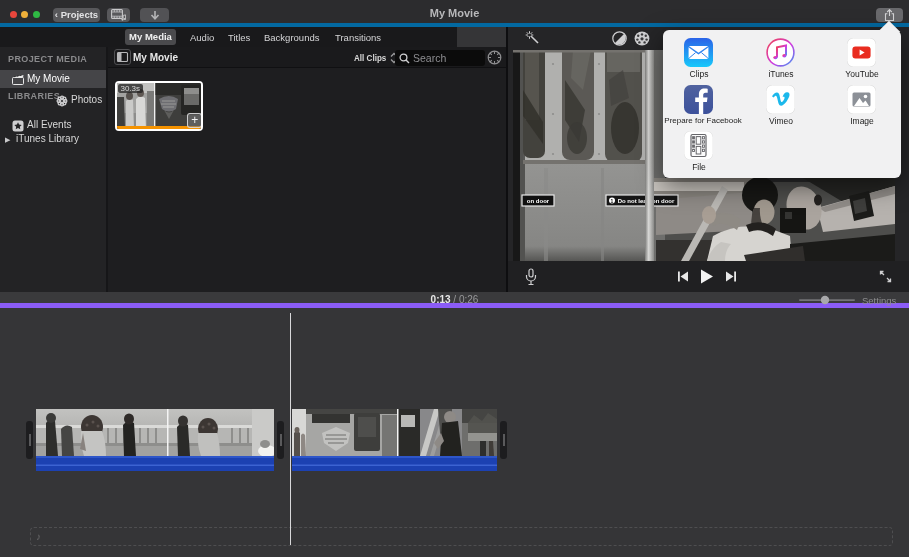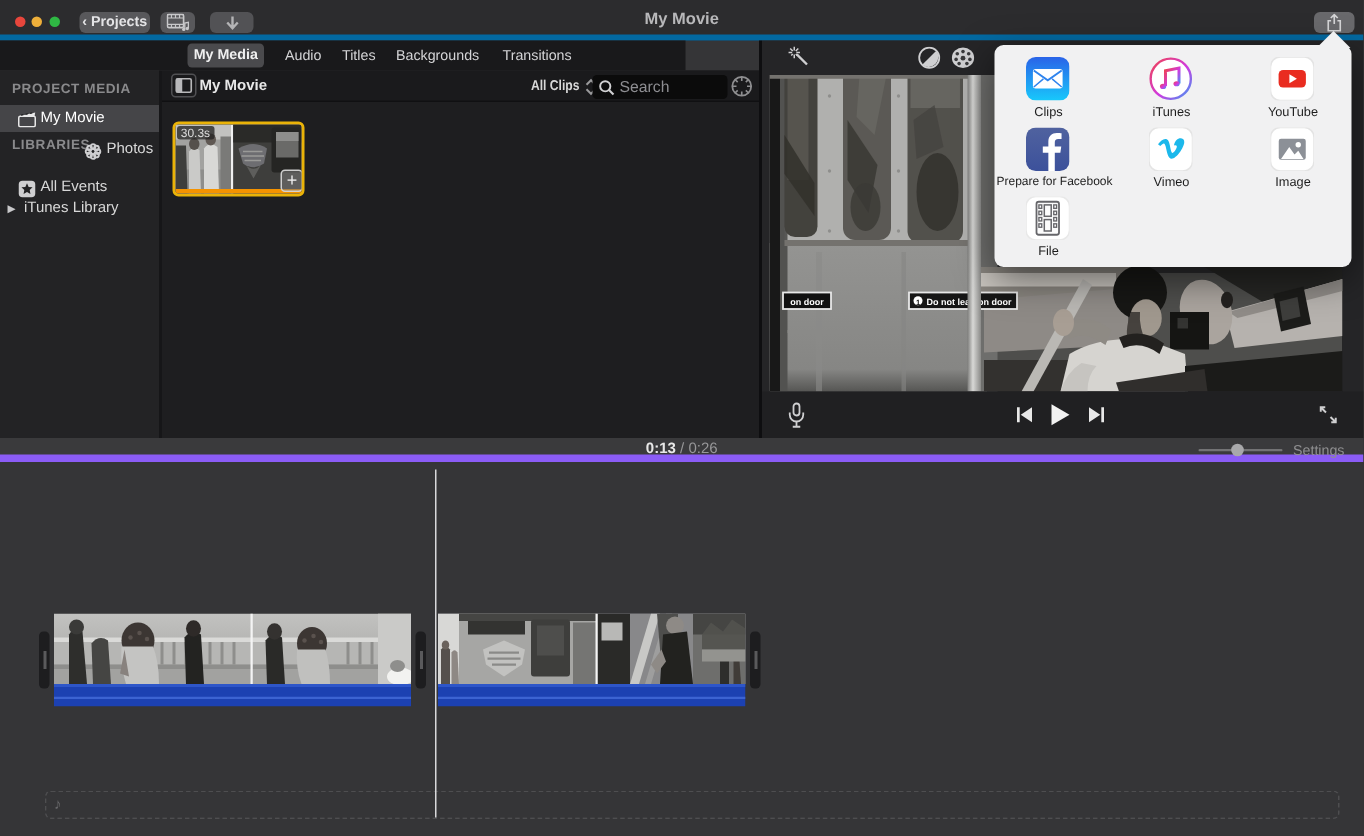--- a/index.html
+++ b/index.html
@@ -45,21 +45,21 @@
   background:#1a1a1c; border-bottom:1px solid #101012; }
 #mhTitle { position:absolute; left:25px; top:5px; color:#e8e8e8; font-size:10px;
   font-weight:bold; }
 #mhToggle { position:absolute; left:6px; top:2px; width:17px; height:16px;
   border:1px solid #505053; border-radius:3px; }
 #allClips { position:absolute; left:246px; top:5px; color:#d8d8d8; font-size:9.5px;
   font-weight:bold; transform:scaleX(0.85); transform-origin:0 0; }
 #searchBox { position:absolute; left:287px; top:3px; width:90px; height:16px;
   background:#0b0b0b; border-radius:3px; color:#8e8e92; font-size:10.5px; }
 #clipThumb { position:absolute; left:7px; top:34px; width:88px; height:50px;
-  border:2px solid #eab308; border-radius:4px; overflow:hidden; background:#555; }
+  border:2px solid #ffffff; border-radius:4px; overflow:hidden; background:#555; }
 
 
 #previewpane { left:508px; top:27px; width:401px; height:265px; background:#252527; }
 #video { position:absolute; left:5px; top:23px; width:382px; height:211px; background:#0e0e0e; }
 #controlbar { position:absolute; left:0; top:234px; width:401px; height:31px; background:#202022; }
 
 
 #tlToolbar { left:0; top:292px; width:909px; height:16px; background:#3a3a3c;
   border-bottom:5px solid #8b5cf6; color:#98989a; font-size:10px; }
 #tlTime { position:absolute; left:0; width:909px; top:2px; text-align:center; }

